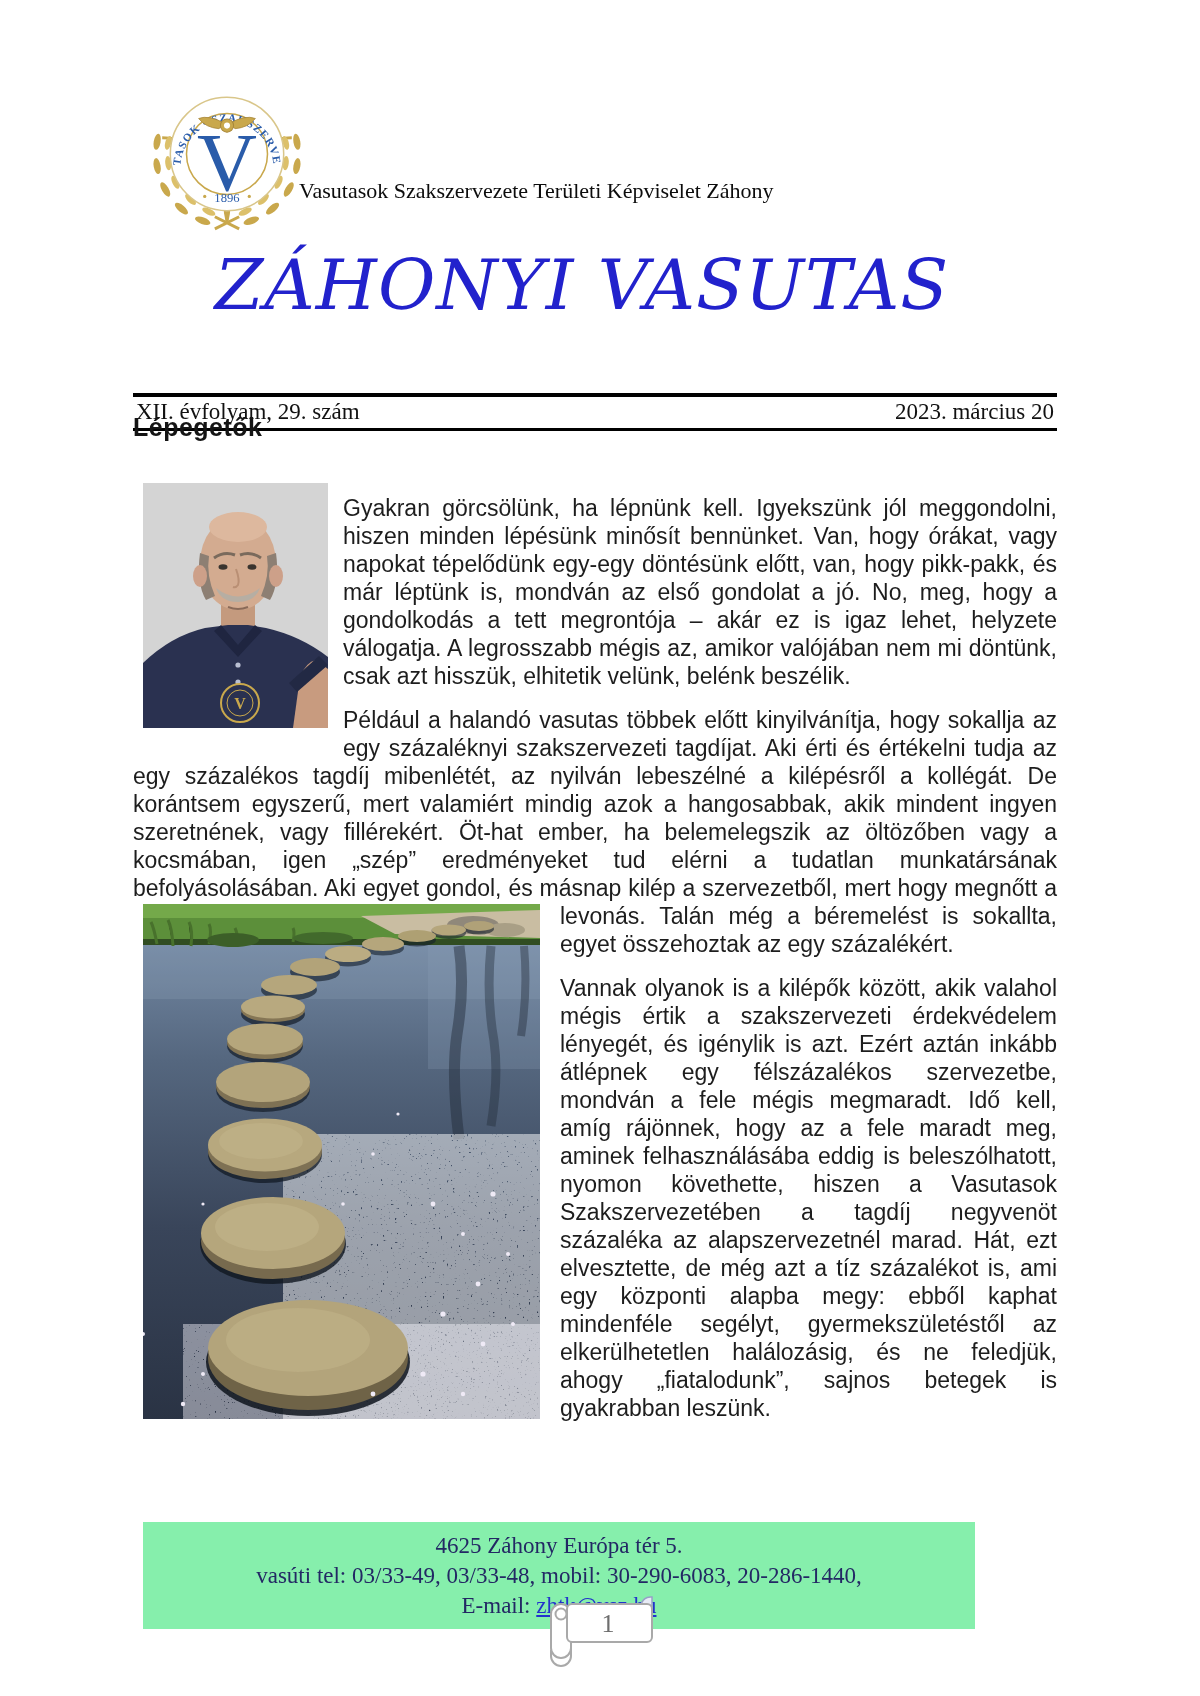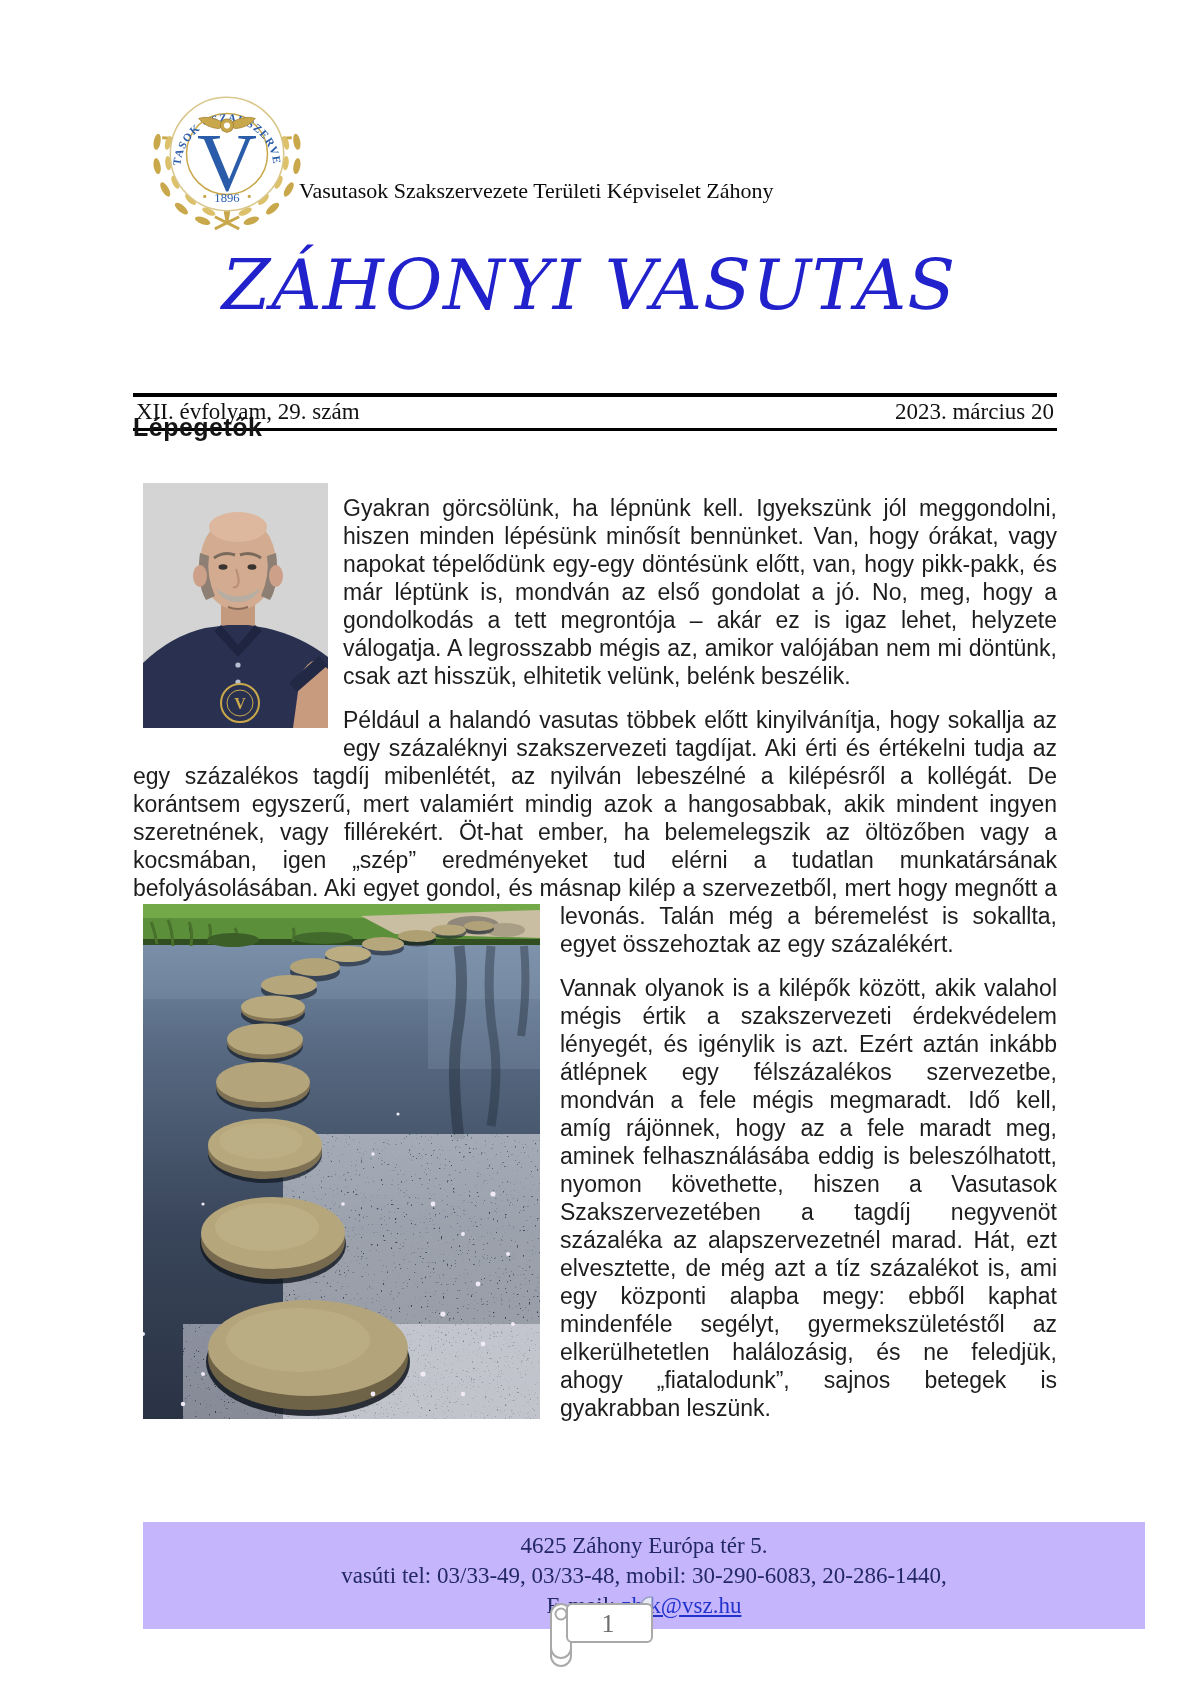--- a/index.html
+++ b/index.html
@@ -5,42 +5,42 @@
   html,body{margin:0;padding:0;background:#fff;}
   .page{position:relative;width:1200px;height:1696px;background:#ffffff;overflow:hidden;
         font-family:"Liberation Sans",sans-serif;}
 
   .logo-box{position:absolute;left:146px;top:66px;width:162px;height:182px;}
   .logo-box svg{display:block;width:100%;height:100%;}
 
   .org-line{position:absolute;left:299px;top:178px;width:780px;
             font-family:"Liberation Serif",serif;font-size:22px;color:#0c0c0c;white-space:nowrap;}
 
-  .masthead-title{position:absolute;left:127px;top:244px;width:924px;text-align:center;
+  .masthead-title{position:absolute;left:120px;top:244px;width:924px;text-align:center;
             font-family:"DejaVu Serif",serif;font-style:italic;font-weight:normal;
             font-size:70px;letter-spacing:1px;color:#2222cc;margin:0;white-space:nowrap;}
 
   .issue-bar{position:absolute;left:133px;top:369px;width:924px;box-sizing:border-box;
             border-top:4px solid #000;border-bottom:3px solid #000;
             padding:2px 3px 3px 3px;display:flex;justify-content:space-between;
             font-family:"Liberation Serif",serif;font-size:23px;color:#111;margin-top:24px;}
 
   .headline{position:absolute;left:133px;top:413px;margin:0;
             font-family:"Liberation Sans",sans-serif;font-weight:bold;font-size:25px;
             letter-spacing:.5px;color:#141414;}
 
   .article{position:absolute;left:133px;top:478px;width:924px;
            font-size:23px;line-height:28px;color:#1d1d1d;text-align:justify;}
   .article p{margin:16px 0 3px 0;}
   .portrait-float{float:left;width:185px;height:245px;margin:5px 15px 12px 10px;}
   .portrait-float svg,.stones-float svg{display:block;width:100%;height:100%;}
   .stones-float{float:left;width:397px;height:515px;margin:2px 20px 6px 10px;}
 
-  .footer-box{position:absolute;left:143px;top:1522px;width:1002px;box-sizing:border-box;
-           background:#c4b5fd;text-align:center;padding:9px 0 8px 0;
+  .footer-box{position:absolute;left:143px;top:1522px;width:832px;box-sizing:border-box;
+           background:#86efac;text-align:center;padding:9px 0 8px 0;
            font-family:"Liberation Serif",serif;font-size:23px;line-height:30px;color:#232864;}
   .email-link{color:#2233cc;text-decoration:underline;cursor:pointer;}
 
   .page-scroll{position:absolute;left:545px;top:1596px;width:112px;height:74px;}
   .page-scroll svg{display:block;width:100%;height:100%;}
 </style>
 </head>
 <body>
 
 <div class="page">

